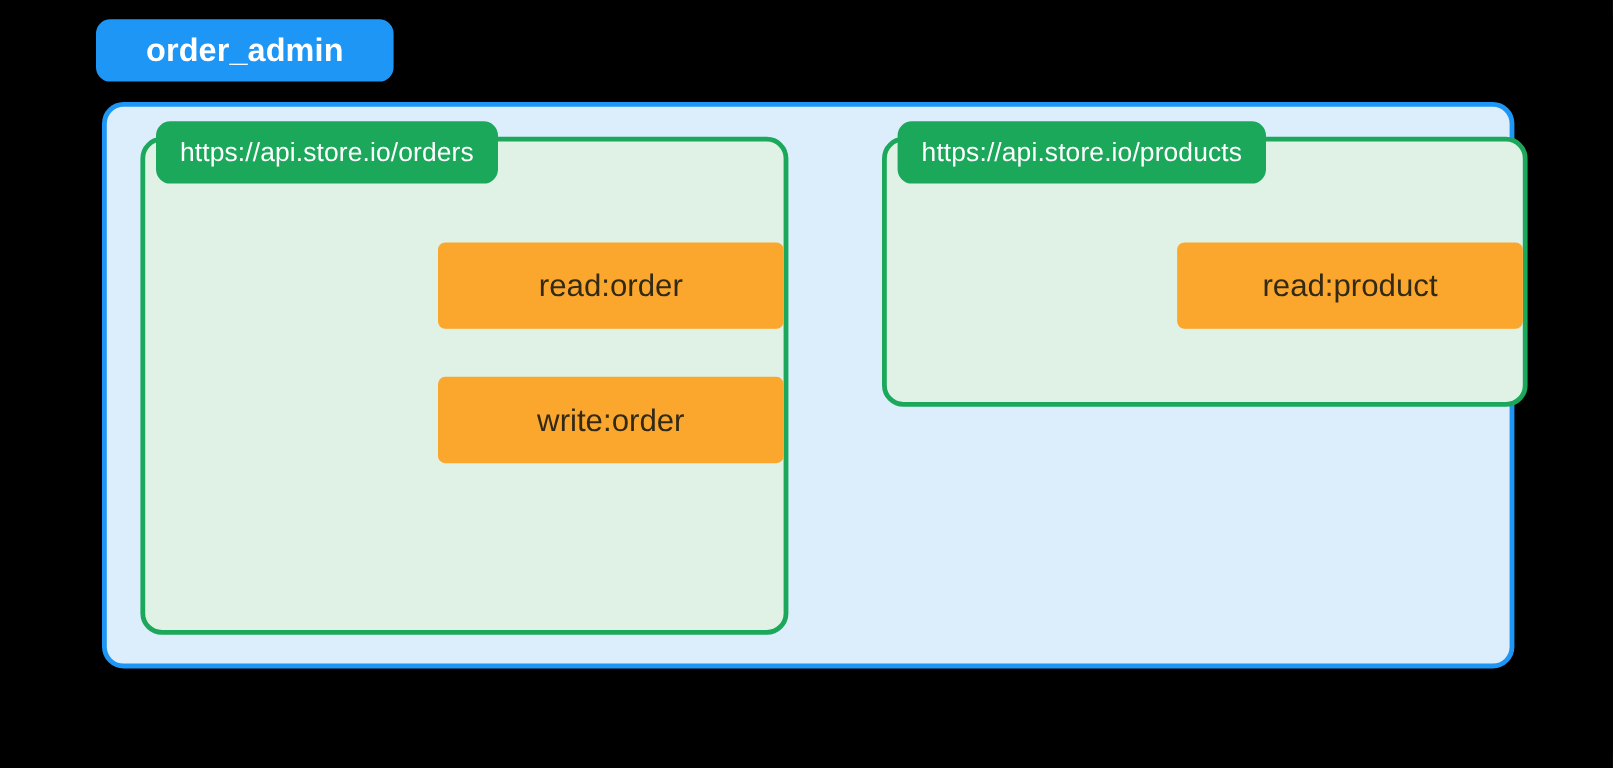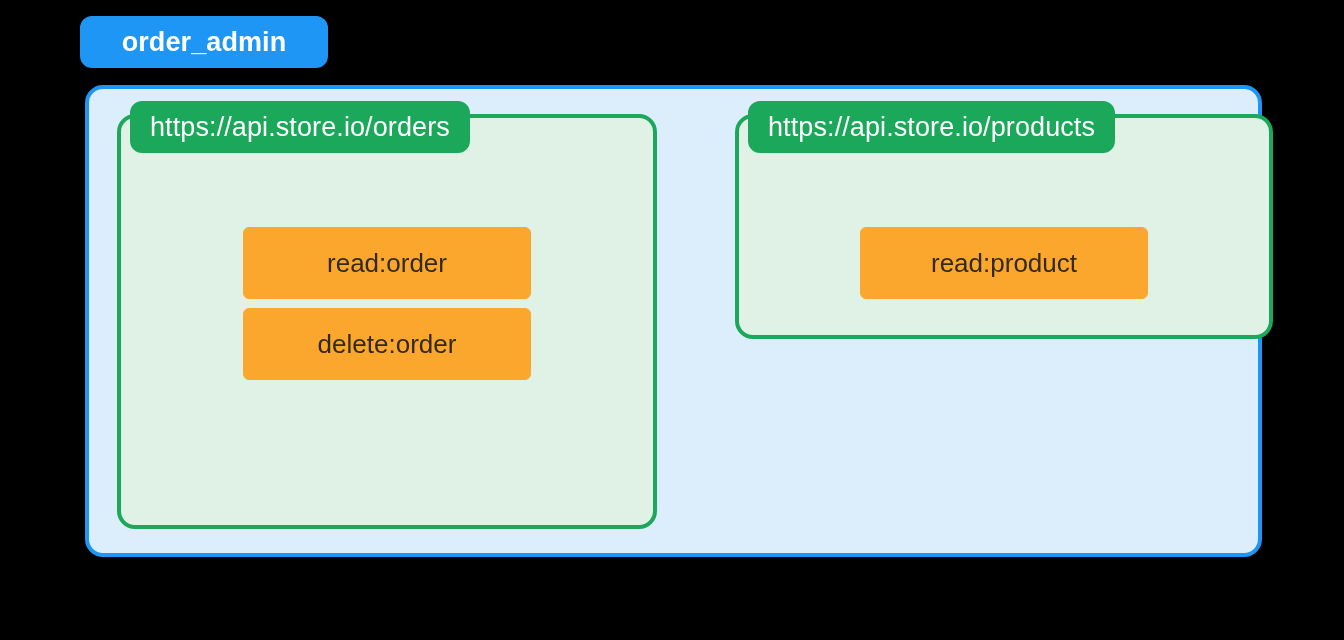--- a/index.html
+++ b/index.html
@@ -84,39 +84,39 @@
     position: absolute;
     left: 9px;
     top: -17px;
     height: 52px;
     box-sizing: border-box;
     padding: 0 18px;
     background: #1BA85A;
     border: 2px solid #1BA85A;
     border-radius: 12px;
     color: #FFFFFF;
-    font-size: 27px;
+    font-size: 22px;
     font-weight: normal;
     letter-spacing: 0.1px;
     display: flex;
     align-items: center;
     justify-content: center;
     white-space: nowrap;
   }
 
   
   .scope-list {
     position: absolute;
     left: 0;
     right: 0;
-    top: 109px;
+    top: 84px;
     display: flex;
     flex-direction: column;
-    align-items: center;
-    gap: 9px;
+    align-items: flex-end;
+    gap: 40px;
   }
   .scope-chip {
     box-sizing: border-box;
     width: 288px;
     height: 72px;
     background: #FBA72E;
     border: 1px solid #FBA72E;
     border-radius: 6px;
     color: #332A16;
     font-size: 26px;
@@ -132,21 +132,21 @@
 <div class="canvas">
 
   <div class="role-badge">order_admin</div>
 
   <div class="client-container">
 
     <div class="api-panel left">
       <div class="api-header">https://api.store.io/orders</div>
       <div class="scope-list">
         <div class="scope-chip">read:order</div>
-        <div class="scope-chip">delete:order</div>
+        <div class="scope-chip">write:order</div>
       </div>
     </div>
 
     <div class="api-panel right">
       <div class="api-header">https://api.store.io/products</div>
       <div class="scope-list">
         <div class="scope-chip">read:product</div>
       </div>
     </div>
 

